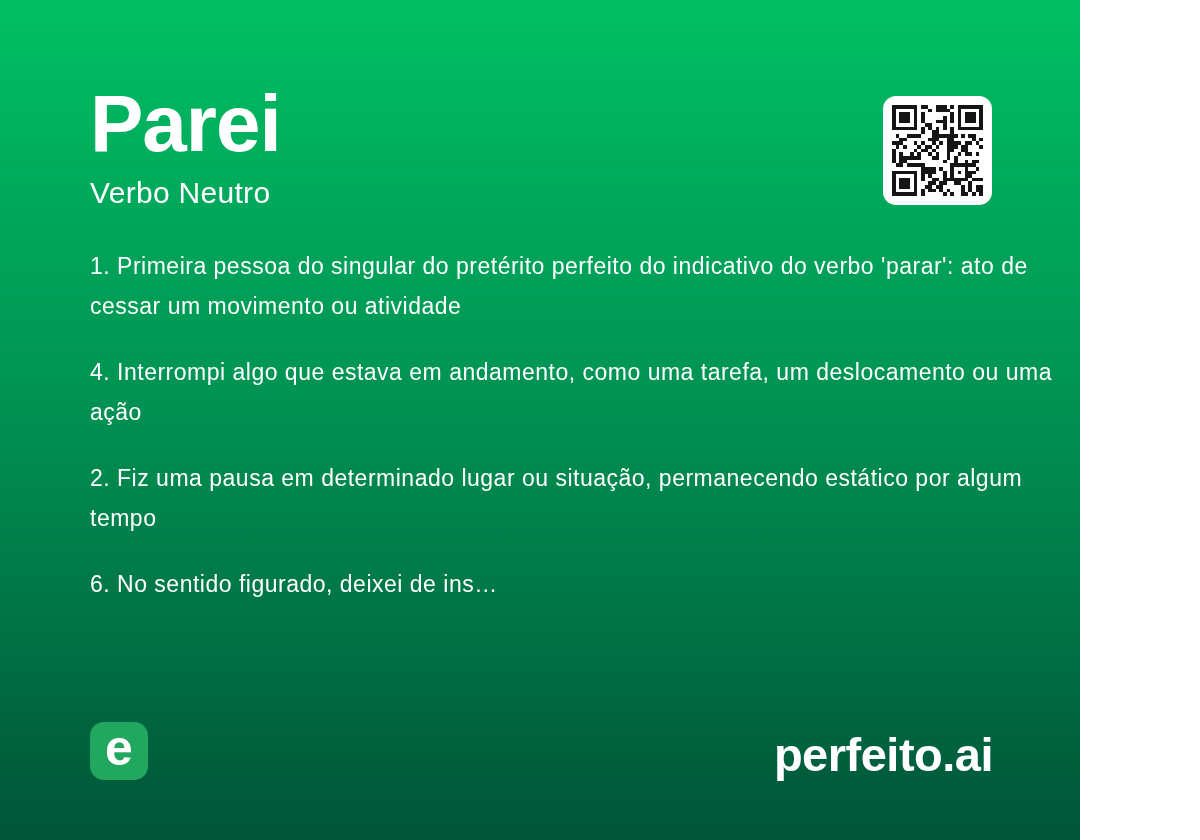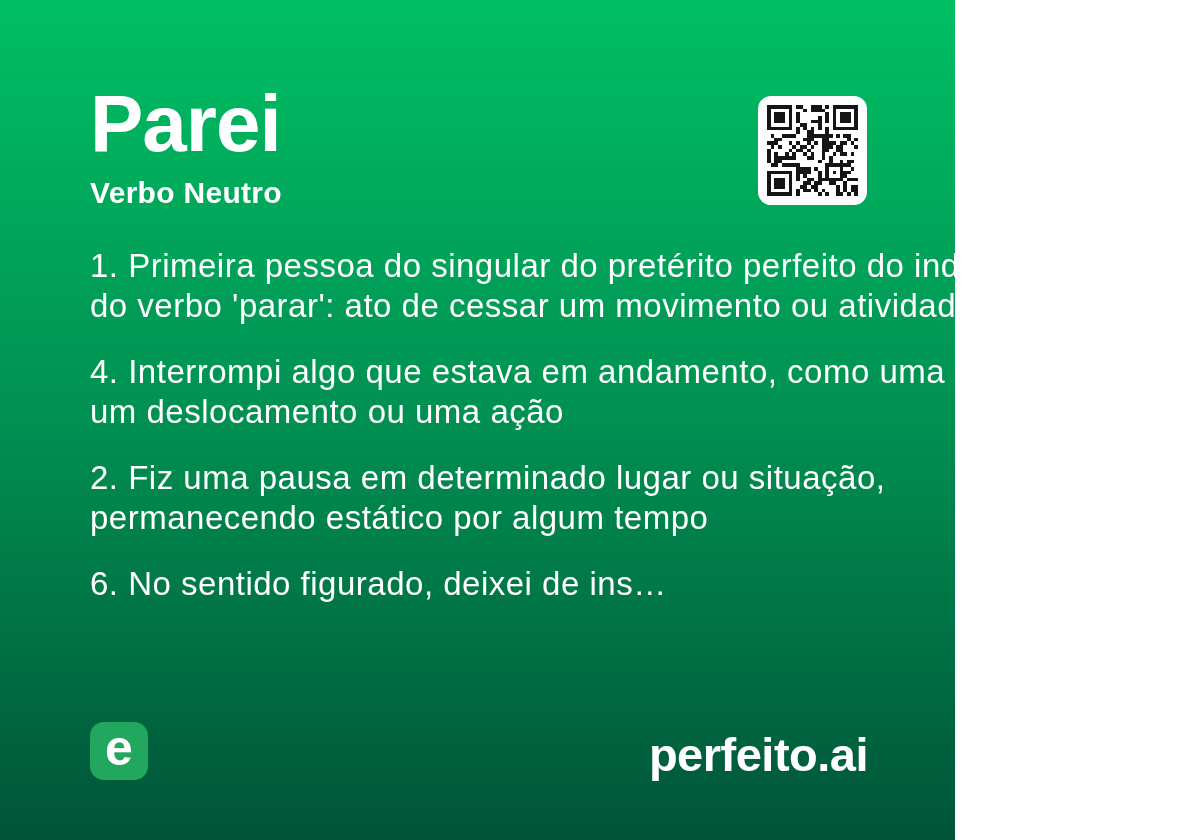--- a/index.html
+++ b/index.html
@@ -12,52 +12,52 @@
     --qr-bg:#ffffff;
   }
   *{margin:0;padding:0;box-sizing:border-box;}
   html,body{width:1200px;height:840px;overflow:hidden;}
   body{
     font-family:"Liberation Sans","DejaVu Sans",sans-serif;
     color:var(--text);
   }
   .card{
     position:relative;
-    width:955px;height:840px;
+    width:1080px;height:840px;
     background:linear-gradient(180deg,var(--bg-top) 0%,var(--bg-mid) 50%,var(--bg-bottom) 100%);
   }
   .header{
     position:absolute;left:90px;top:84px;
   }
   .title{
     font-size:80px;
     font-weight:bold;
     line-height:1;
     letter-spacing:-1px;
   }
   .subtitle{
     margin-top:12px;
     font-size:30px;
-    font-weight:bold;
+    font-weight:normal;
     letter-spacing:0.3px;
   }
   .qr-box{
     position:absolute;top:96px;right:88px;
     width:109px;height:109px;
     background:var(--qr-bg);
     border-radius:13px;
     padding:9px;
   }
   .qr-box svg{display:block;width:91px;height:91px;}
   .definitions{
     position:absolute;left:90px;top:246px;
     width:990px;
   }
   .definitions p{
-    font-size:33px;
+    font-size:23px;
     line-height:40px;
     letter-spacing:0.5px;
     margin:0 0 26px 0;
     font-weight:normal;
   }
   .footer-logo{
     position:absolute;left:90px;top:722px;
     width:58px;height:58px;
     background:var(--logo-green);
     border-radius:14px;

